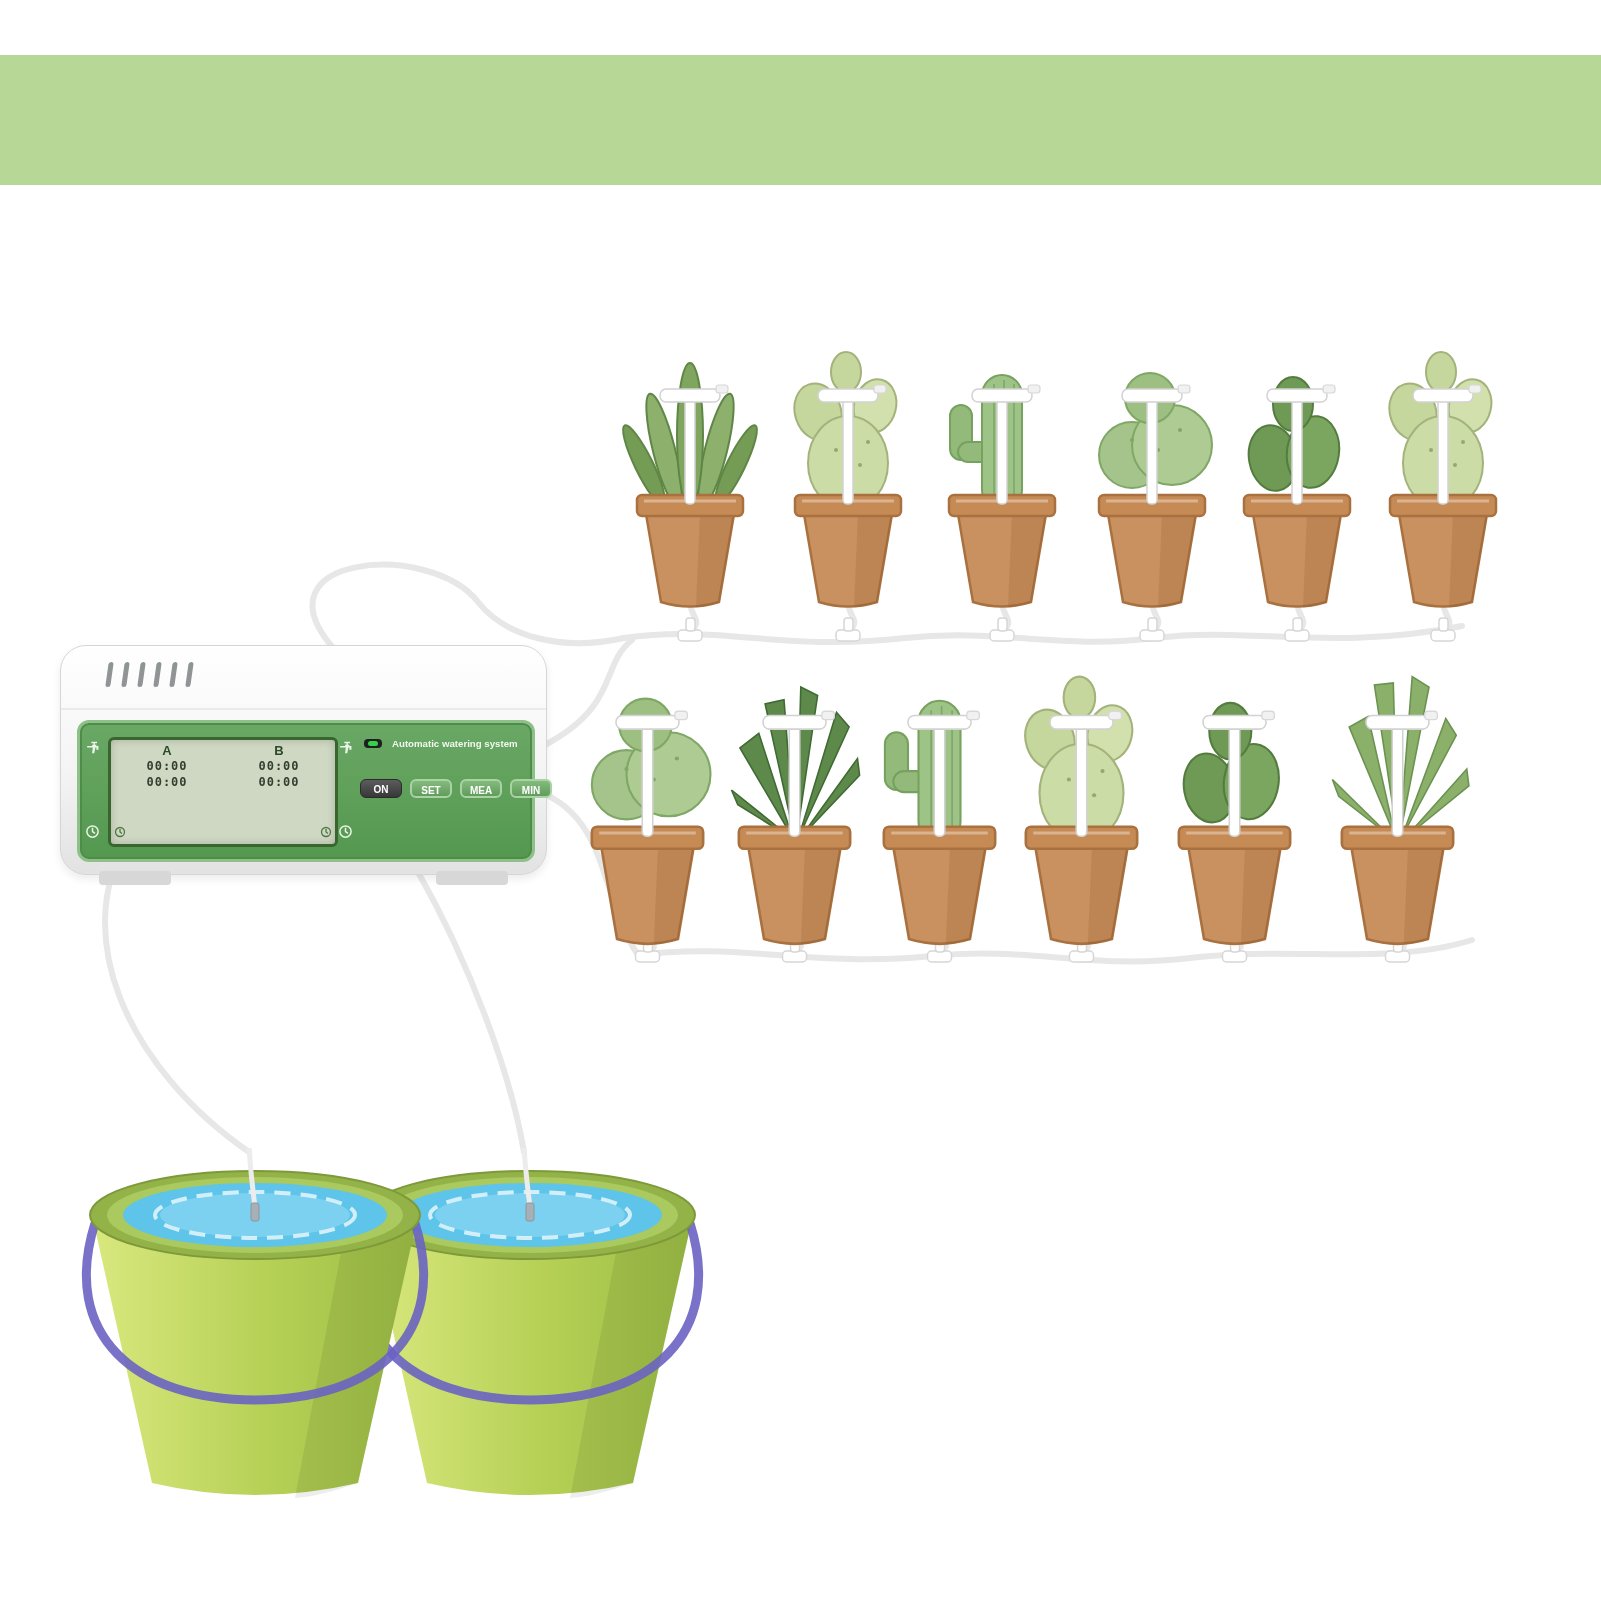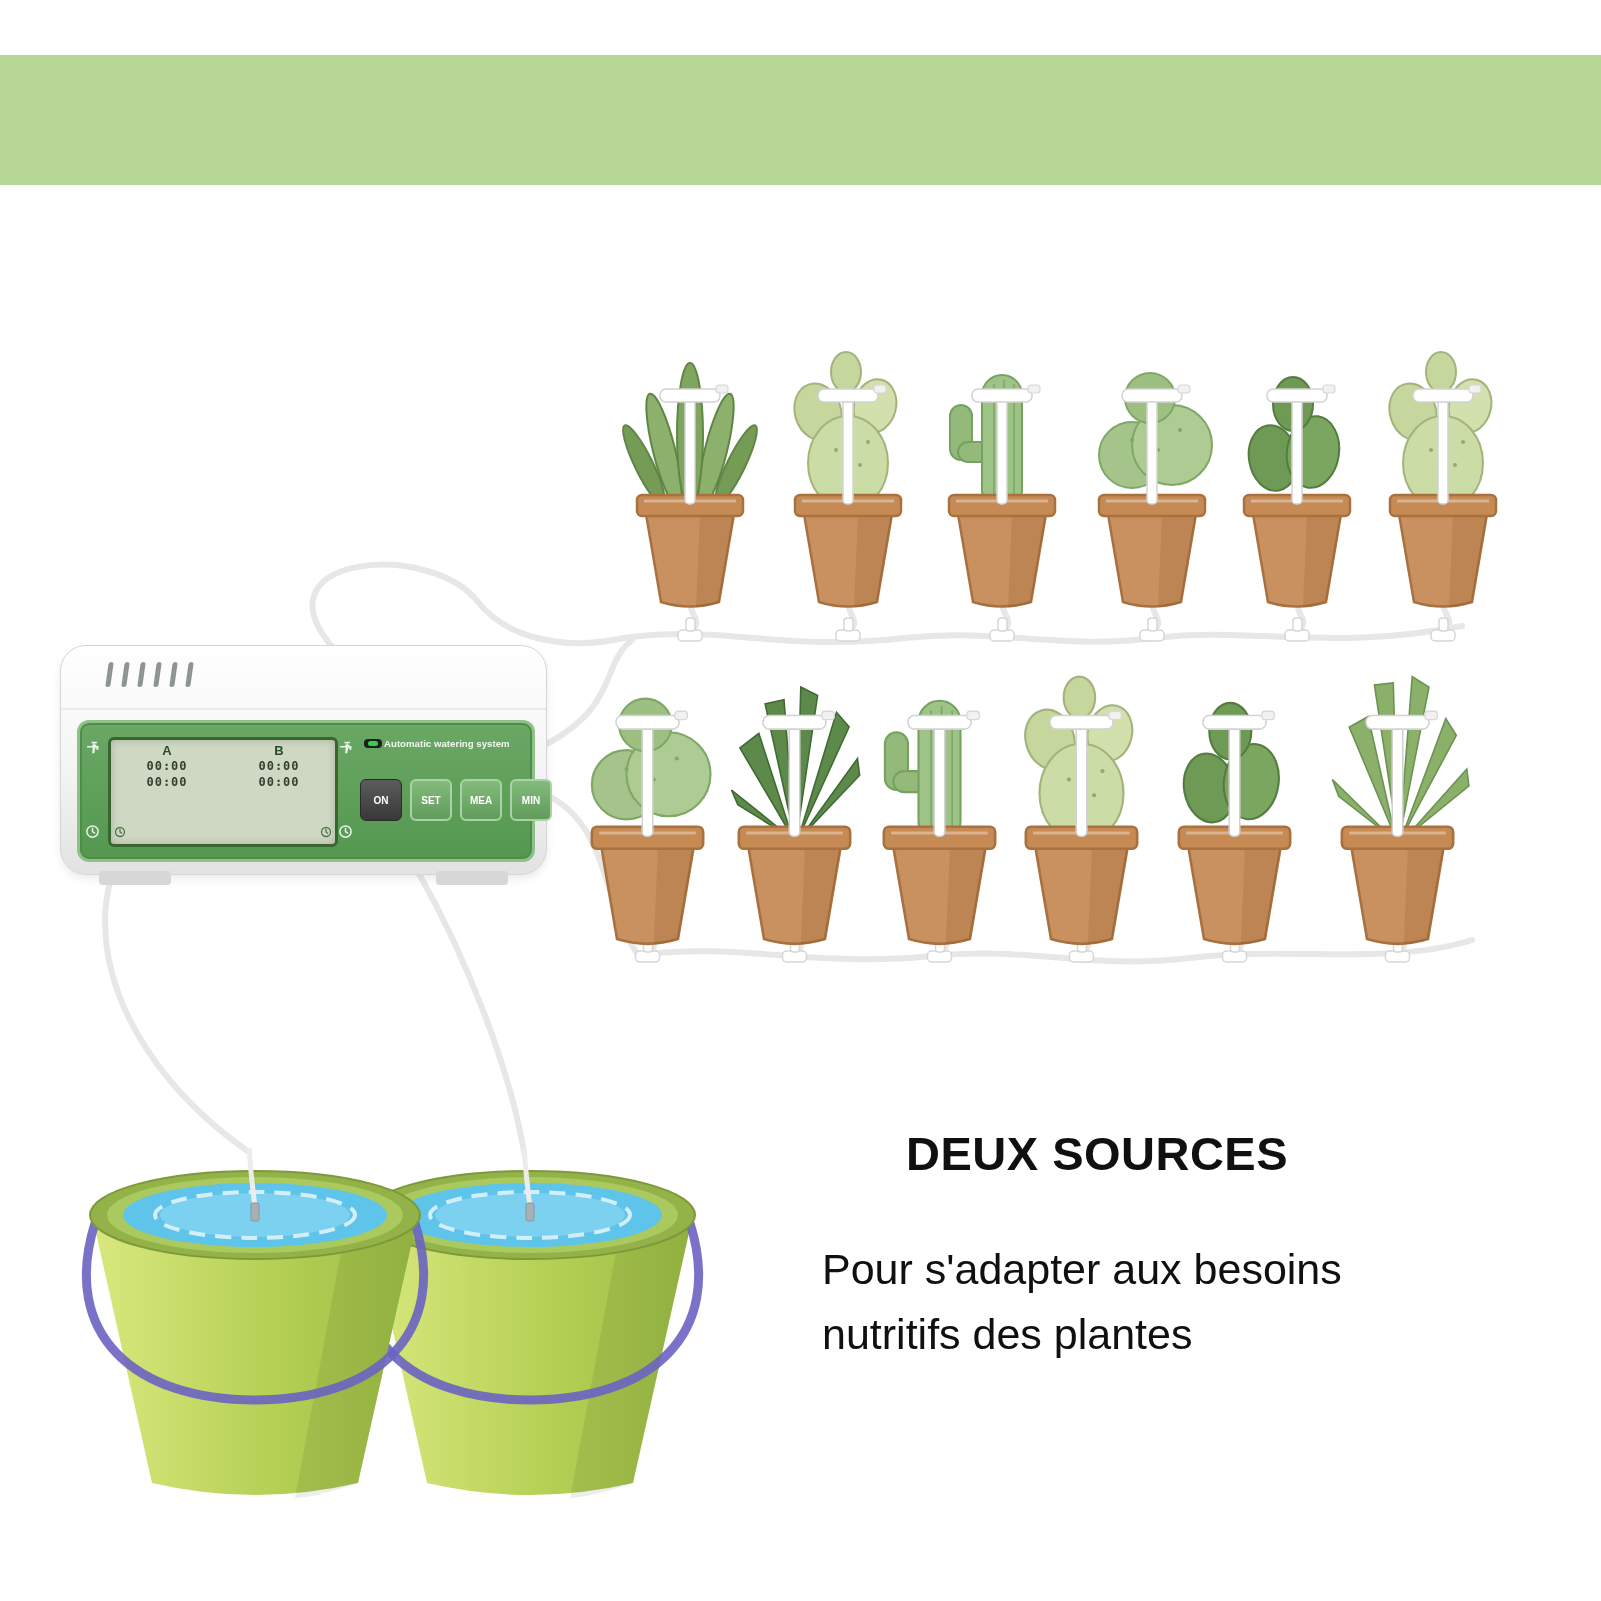--- a/index.html
+++ b/index.html
@@ -31,26 +31,26 @@
   .side-icons.left{left:5px;top:16px;height:100px;}
   .side-icons.mid{left:258px;top:16px;height:100px;}
   .side-icons svg{display:block;}
   .lcd{position:absolute;left:28px;top:14px;width:224px;height:104px;background:#cfd8c3;
     border:3px solid #39662f;border-radius:6px;box-shadow:inset 0 0 8px rgba(0,0,0,.18);}
   .lcd-head{display:flex;justify-content:space-around;font-size:13px;font-weight:bold;color:#2c4b28;margin-top:3px;}
   .lcd-row{display:flex;justify-content:space-around;font-family:"DejaVu Sans Mono", monospace;
     font-size:12px;font-weight:bold;color:#333f30;letter-spacing:1px;line-height:1.35;}
   .lcd .corner{position:absolute;bottom:2px;color:#39662f;opacity:.85;}
   .lcd .corner.cl{left:3px;} .lcd .corner.cr{right:3px;}
-  .brand-row{position:absolute;left:284px;top:14px;width:160px;display:flex;align-items:center;gap:2px;}
+  .brand-row{position:absolute;left:284px;top:14px;width:160px;display:flex;align-items:center;gap:10px;}
   .led{width:18px;height:9px;border-radius:4px;background:#1f1f1f;position:relative;flex:none;}
   .led::after{content:"";position:absolute;left:4px;top:2px;width:10px;height:5px;border-radius:3px;background:#35d14b;}
   .brand-text{font-size:10.5px;color:#f2f8f0;font-weight:bold;white-space:nowrap;transform:scale(.92);transform-origin:left center;}
   .buttons{position:absolute;left:280px;top:56px;display:flex;gap:8px;}
-  .btn{width:42px;height:42px;border-radius:6px;font-size:10px;font-weight:bold;color:#ffffff;
+  .btn{width:42px;height:19px;border-radius:6px;font-size:10px;font-weight:bold;color:#ffffff;
     font-family:"Liberation Sans",sans-serif;cursor:pointer;padding:4px;}
   .btn.dark{background:linear-gradient(180deg,#5c5c5c,#383838);border:1px solid #2b2b2b;}
   .btn.green{background:linear-gradient(180deg,#83bb7c,#619c5b);border:2px solid #a9d3a4;}
   
   .info{position:absolute;left:822px;top:1126px;width:650px;color:#101010;z-index:2;}
   .info h1{font-size:47px;margin:0 0 56px 84px;letter-spacing:.5px;font-weight:bold;}
   .info p{font-size:43px;line-height:1.5;margin:0;width:620px;}
 </style>
 </head>
 <body>
@@ -458,18 +458,14 @@
     <ellipse cx="175" cy="85" rx="148" ry="38" fill="#aac95e"></ellipse>
     <ellipse cx="175" cy="85" rx="132" ry="32" fill="#5fc4ea"></ellipse>
     <ellipse cx="175" cy="85" rx="95" ry="22" fill="#86d6f1" opacity="0.75"></ellipse>
     <ellipse cx="175" cy="85" rx="100" ry="23" fill="none" stroke="#dff4fb" stroke-width="4" stroke-dasharray="16 10" opacity="0.9"></ellipse>
     <path d="M169 18 C 171 45, 173 62, 175 77" stroke="#ececec" stroke-width="5" fill="none"></path>
     <rect x="171" y="73" width="8" height="18" rx="2" fill="#a7b0b6" stroke="#8d969c"></rect>
   </g>
       </g>
   </svg>
 
-  <div class="info">
-    <h1>DEUX SOURCES</h1>
-    <p>Pour s'adapter aux besoins nutritifs des plantes</p>
-  </div>
 
 </div>
 
 </body></html>

